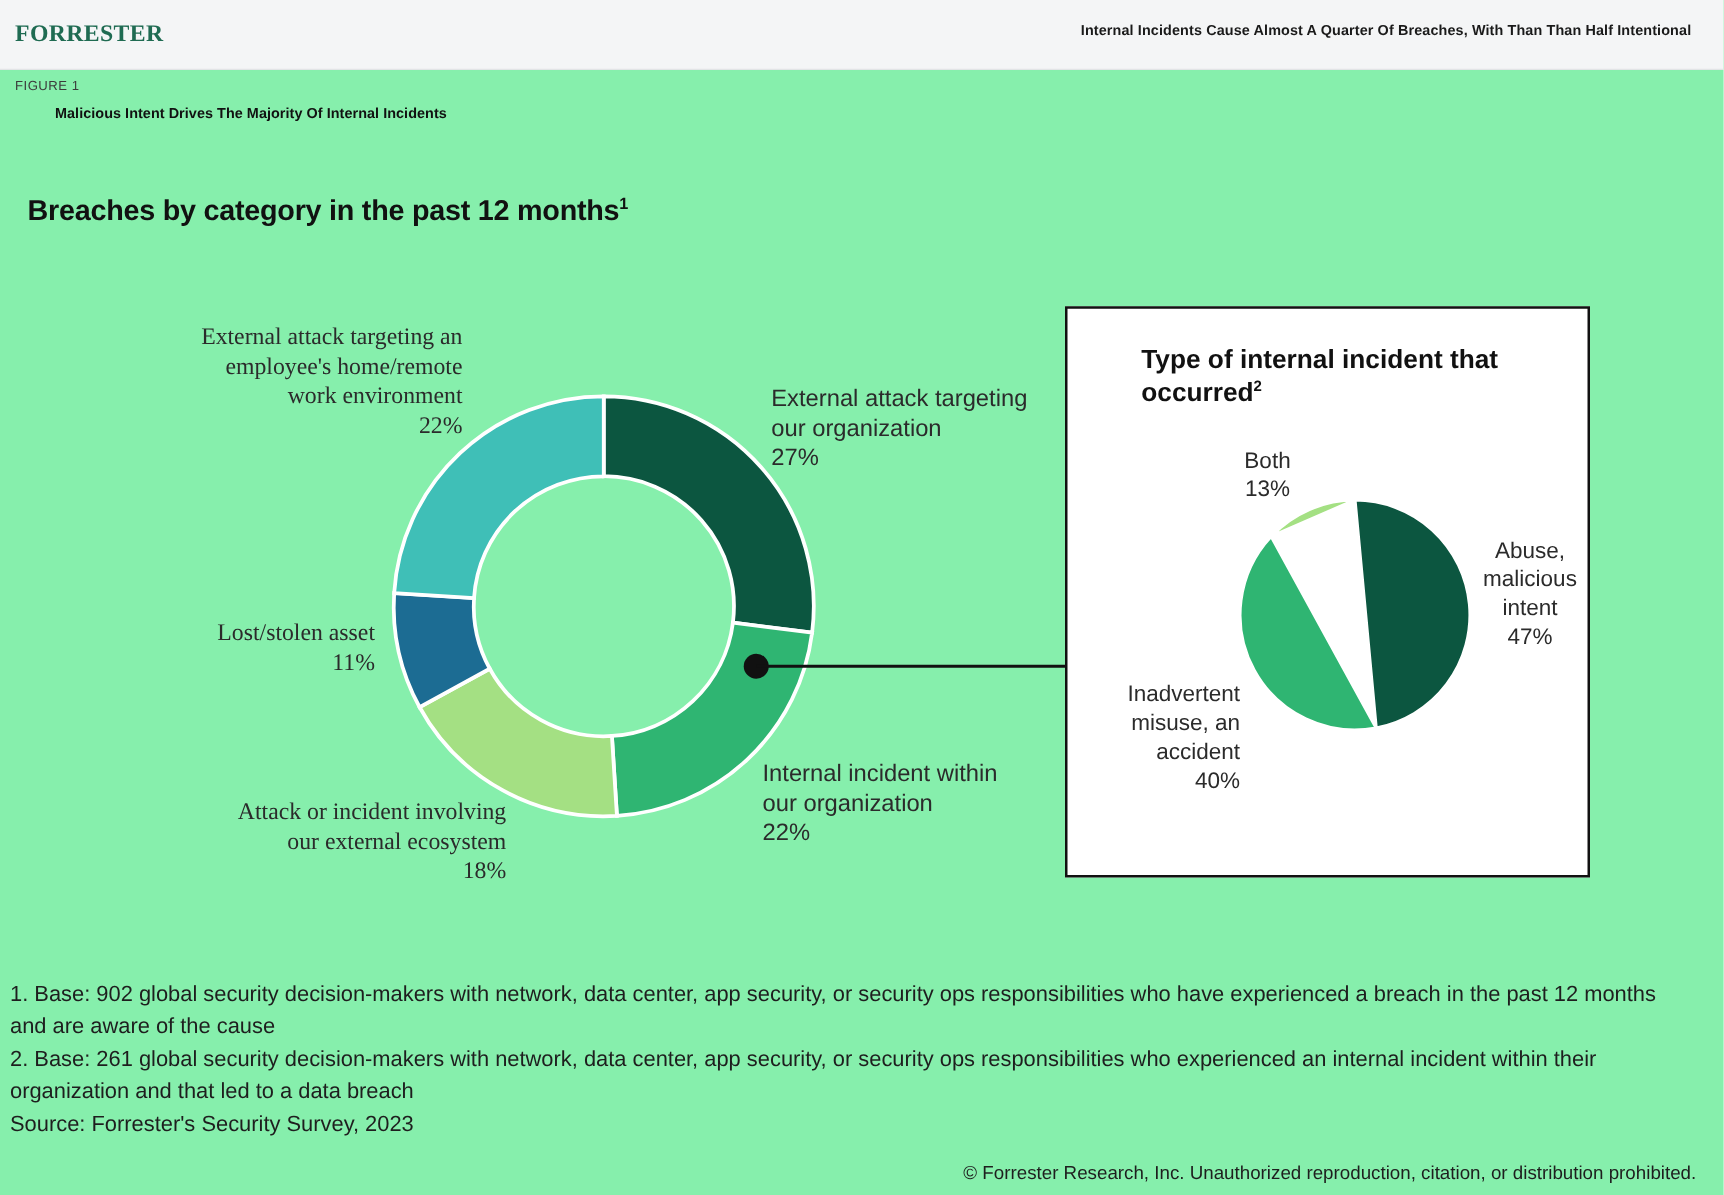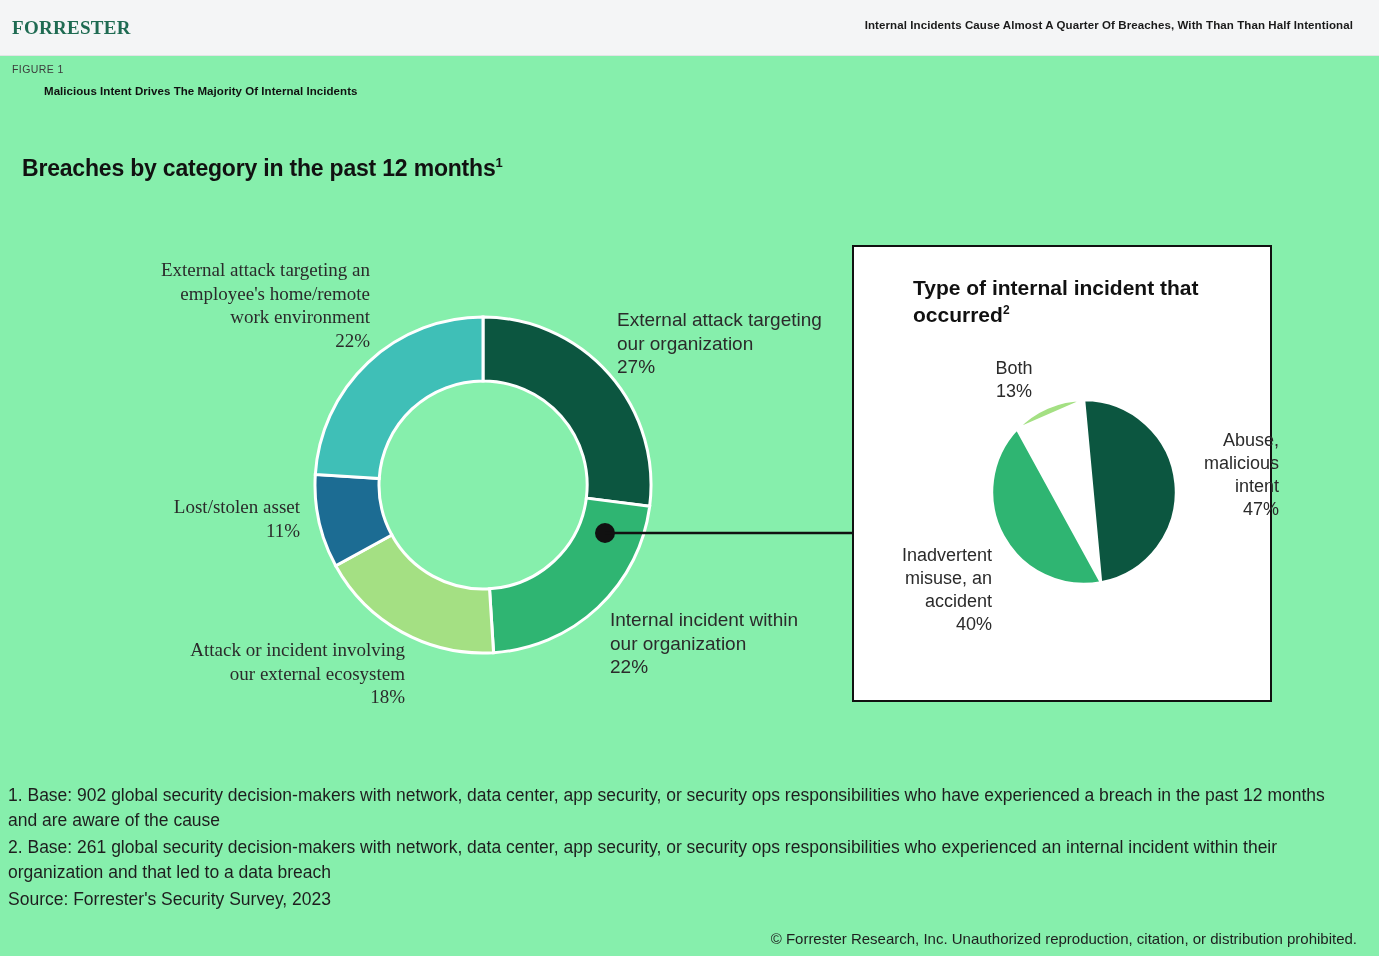--- a/index.html
+++ b/index.html
@@ -141,21 +141,21 @@
     width: 190px; height: 190px;
   }
   .pie-label {
     position: absolute;
     font-size: 18px;
     line-height: 23px;
     color: #2b2b2b;
     white-space: pre-line;
   }
   #plbl-both   { left: 105px; top: 110px; width: 110px; text-align: center; }
-  #plbl-abuse  { left: 315px; top: 182px; width: 110px; text-align: right; }
+  #plbl-abuse  { left: 315px; top: 182px; width: 110px; text-align: center; }
   #plbl-inadv  { left: 8px;   top: 297px; width: 130px; text-align: right; }
 
   
   #footnotes {
     position: absolute;
     left: 8px; top: 783px;
     width: 1340px;
   }
   .footnote {
     font-size: 17.5px;

